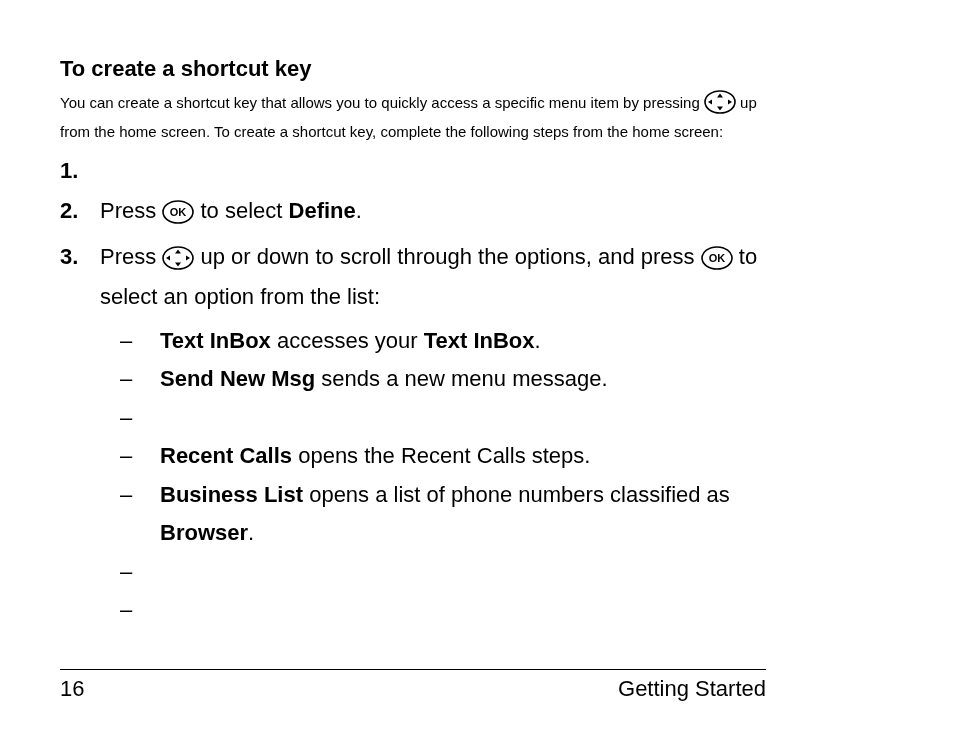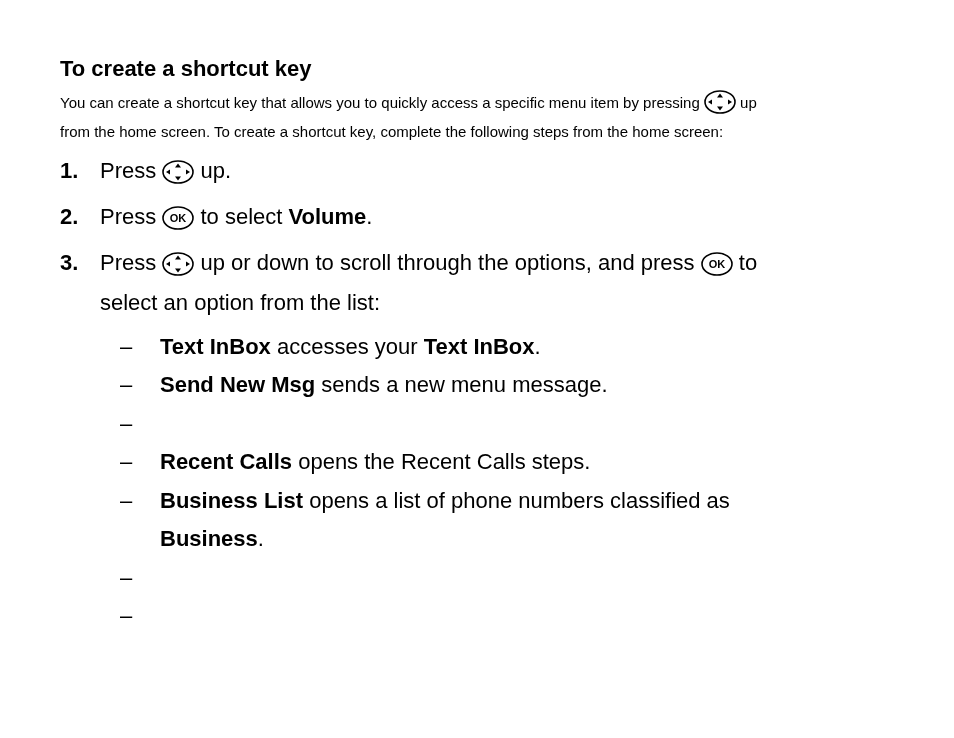--- a/index.html
+++ b/index.html
@@ -98,29 +98,26 @@
     <span>You can create a shortcut key that allows you to quickly access a specific menu item by pressing </span>
     <span class="icon-nav"><svg width="32" height="24" viewBox="0 0 32 24">
           <use href="#nav-icon-g"></use>
         </svg></span>
     <span> up from the home screen. To create a shortcut key, complete the following steps from the home screen:</span>
   </p>
 
   <div class="steps" id="steps-container">
       <div class="step">
         <span class="step-num">1.</span>
-        <span><span>Press </span><span class="icon-nav"><svg width="32" height="24" viewBox="0 0 32 24">
-              <use href="#nav-icon-g"></use>
-            </svg></span><span> up.</span></span>
       </div>
       <div class="step">
         <span class="step-num">2.</span>
         <span><span>Press </span><span class="icon-ok"><svg width="32" height="24" viewBox="0 0 32 24">
               <use href="#ok-icon-g"></use>
-            </svg></span><span> to select </span><span class="bold">Volume</span><span>.</span></span>
+            </svg></span><span> to select </span><span class="bold">Define</span><span>.</span></span>
       </div>
       <div class="step">
         <span class="step-num">3.</span>
         <span><span>Press </span><span class="icon-nav"><svg width="32" height="24" viewBox="0 0 32 24">
               <use href="#nav-icon-g"></use>
             </svg></span><span> up or down to scroll through the options, and press </span><span class="icon-ok"><svg width="32" height="24" viewBox="0 0 32 24">
               <use href="#ok-icon-g"></use>
             </svg></span><span> to select an option from the list:</span></span>
       </div>
     </div>
@@ -136,24 +133,28 @@
       </div>
       <div class="sub">
         <span class="dash">–</span>
       </div>
       <div class="sub">
         <span class="dash">–</span>
         <span><span class="bold">Recent Calls</span><span> opens the Recent Calls steps.</span></span>
       </div>
       <div class="sub">
         <span class="dash">–</span>
-        <span><span class="bold">Business List</span><span> opens a list of phone numbers classified as </span><span class="bold">Business</span><span>.</span></span>
+        <span><span class="bold">Business List</span><span> opens a list of phone numbers classified as </span><span class="bold">Browser</span><span>.</span></span>
       </div>
       <div class="sub">
         <span class="dash">–</span>
       </div>
       <div class="sub">
         <span class="dash">–</span>
       </div>
     </div>
 
+  <div class="footer">
+    <span>16</span>
+    <span>Getting Started</span>
+  </div>
 
 </div>
 
 </body></html>

